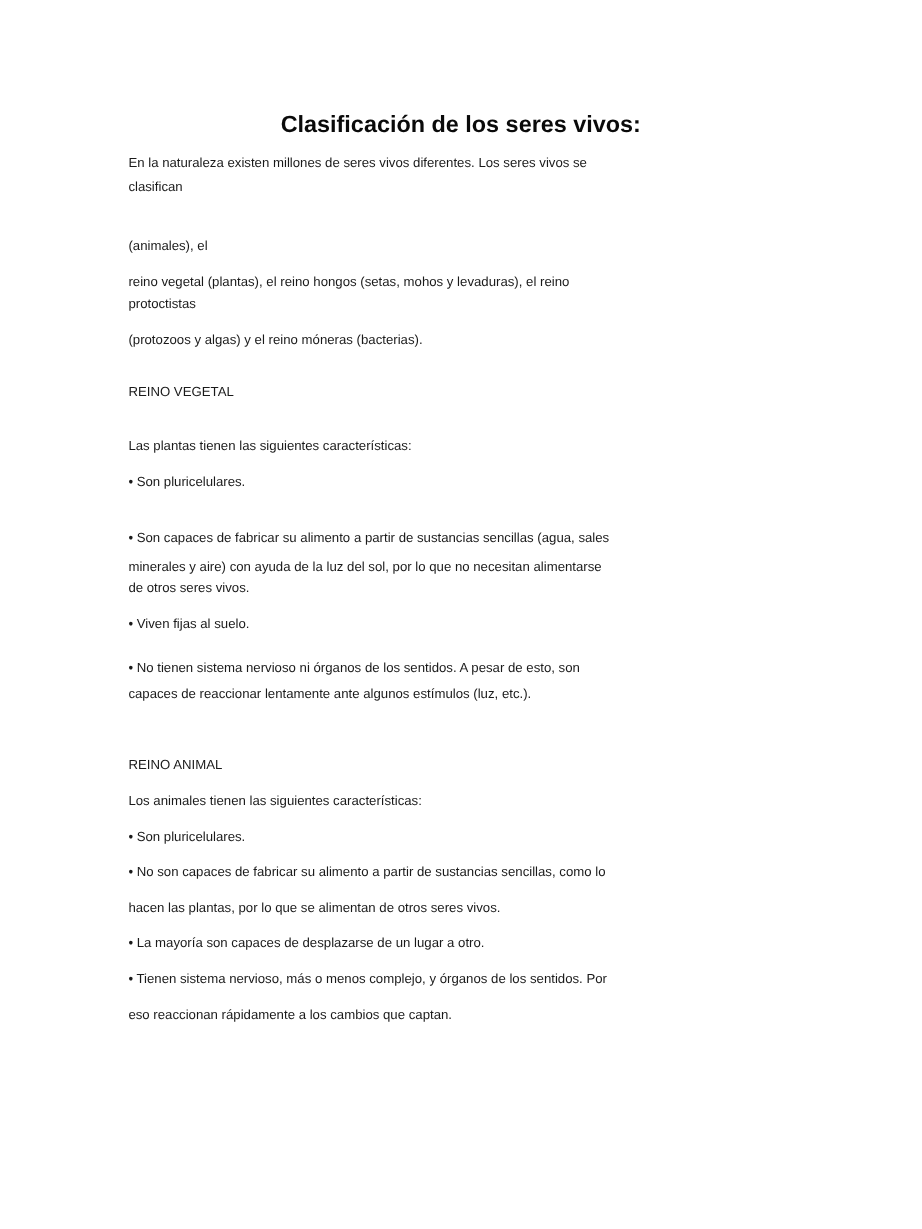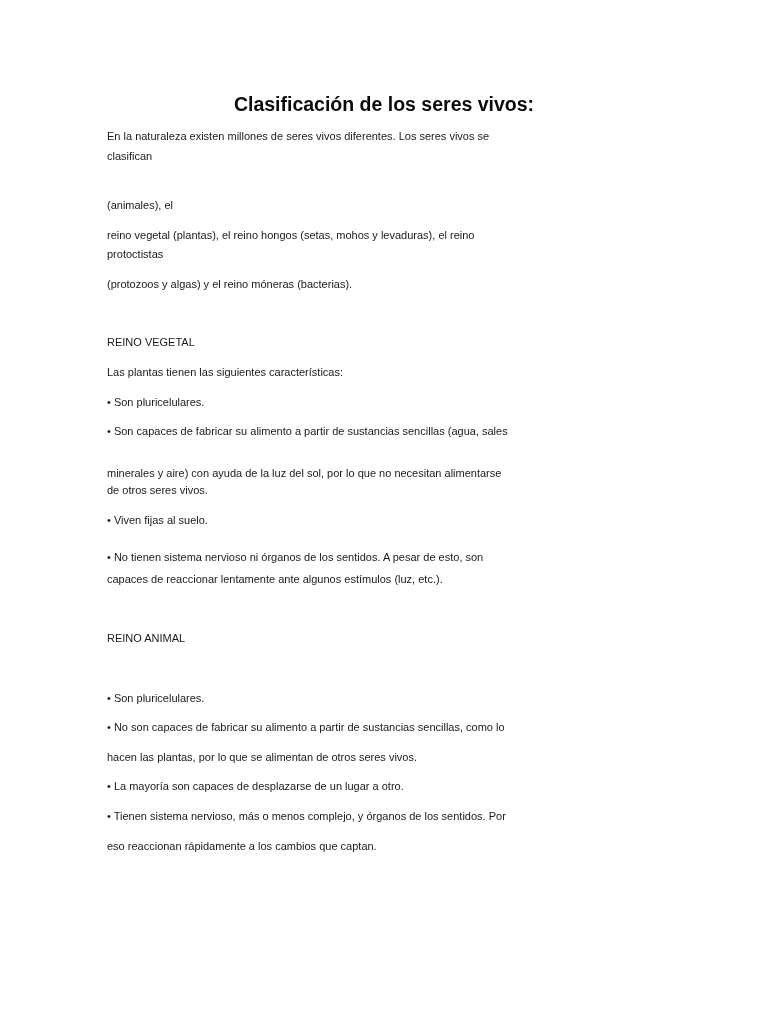--- a/index.html
+++ b/index.html
@@ -47,30 +47,31 @@
 <div class="page">
   <div class="title">Clasificación de los seres vivos:</div>
 
   <div class="line" style="top:127px">En la naturaleza existen millones de seres vivos diferentes. Los seres vivos se</div>
   <div class="line" style="top:147px">clasifican</div>
   <div class="line" style="top:196px">(animales), el</div>
   <div class="line" style="top:226px">reino vegetal (plantas), el reino hongos (setas, mohos y levaduras), el reino</div>
   <div class="line" style="top:245px">protoctistas</div>
   <div class="line" style="top:275px">(protozoos y algas) y el reino móneras (bacterias).</div>
 
-  <div class="line" style="top:333px">REINO VEGETAL</div>
+  <div class="line" style="top:318px">REINO VEGETAL</div>
   <div class="line" style="top:363px">Las plantas tienen las siguientes características:</div>
   <div class="line" style="top:393px">• Son pluricelulares.</div>
-  <div class="line" style="top:422px">• Son capaces de fabricar su alimento a partir de sustancias sencillas (agua, sales</div>
+  <div class="line" style="top:440px">• Son capaces de fabricar su alimento a partir de sustancias sencillas (agua, sales</div>
   <div class="line" style="top:464px">minerales y aire) con ayuda de la luz del sol, por lo que no necesitan alimentarse</div>
   <div class="line" style="top:481px">de otros seres vivos.</div>
   <div class="line" style="top:511px">• Viven fijas al suelo.</div>
   <div class="line" style="top:548px">• No tienen sistema nervioso ni órganos de los sentidos. A pesar de esto, son</div>
   <div class="line" style="top:570px">capaces de reaccionar lentamente ante algunos estímulos (luz, etc.).</div>
 
   <div class="line" style="top:629px">REINO ANIMAL</div>
+  <div class="line" style="top:659px">Los animales tienen las siguientes características:</div>
   <div class="line" style="top:689px">• Son pluricelulares.</div>
   <div class="line" style="top:718px">• No son capaces de fabricar su alimento a partir de sustancias sencillas, como lo</div>
   <div class="line" style="top:777px">• La mayoría son capaces de desplazarse de un lugar a otro.</div>
   <div class="line" style="top:748px">hacen las plantas, por lo que se alimentan de otros seres vivos.</div>
   <div class="line" style="top:807px">• Tienen sistema nervioso, más o menos complejo, y órganos de los sentidos. Por</div>
   <div class="line" style="top:837px">eso reaccionan rápidamente a los cambios que captan.</div>
 </div>
 
 </body></html>

